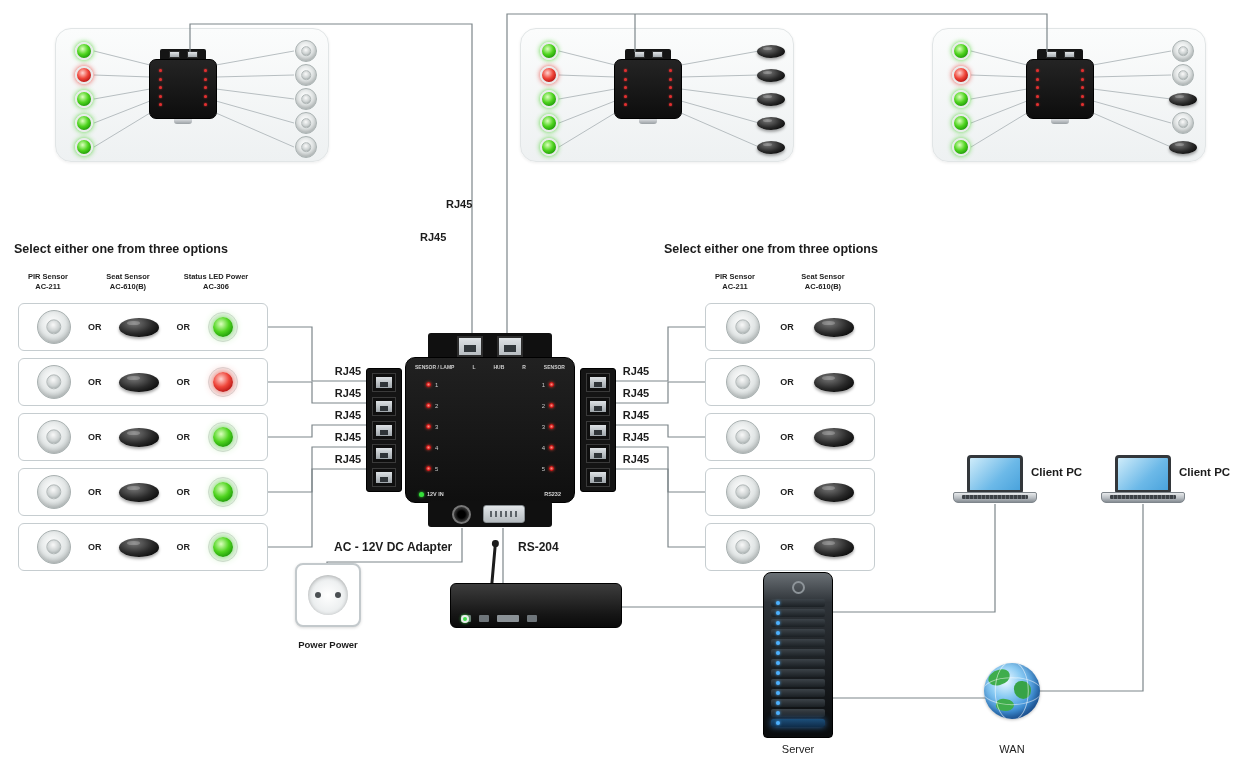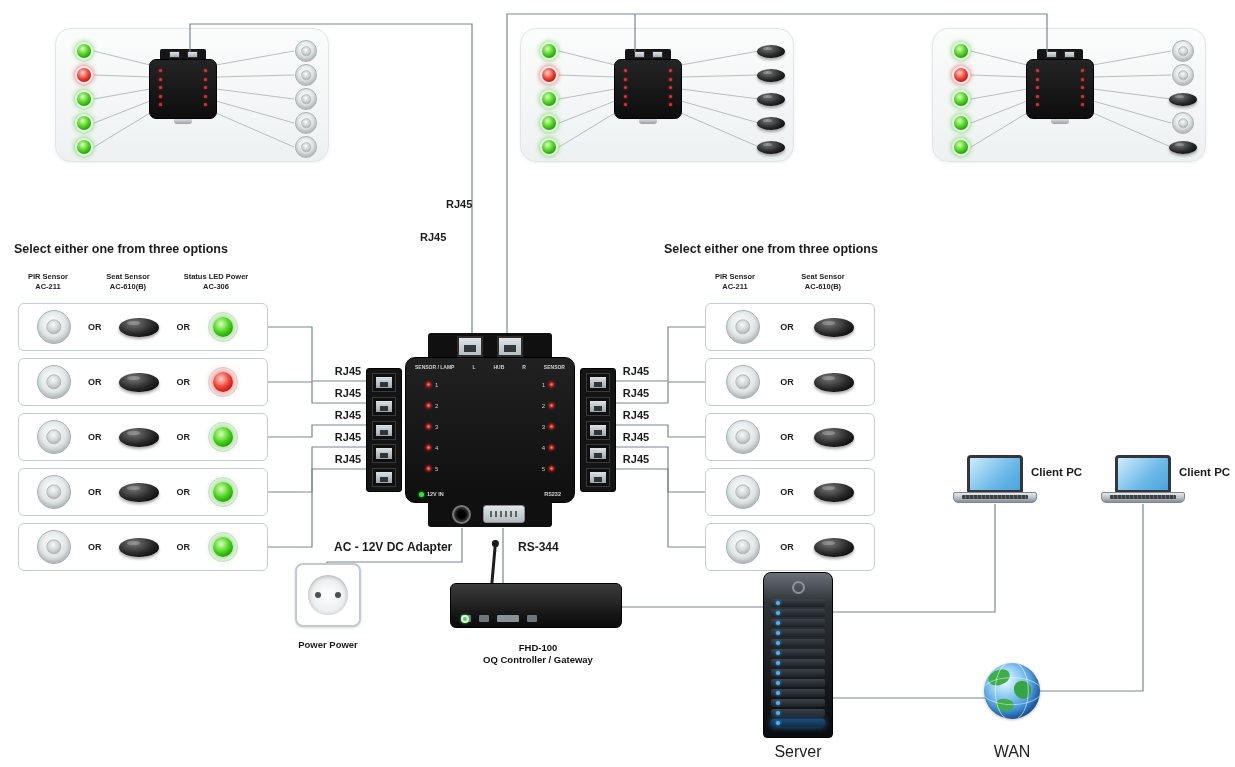--- a/index.html
+++ b/index.html
@@ -9,21 +9,21 @@
 
   
   .lbl{position:absolute;font-weight:bold;color:#1c1c1c;z-index:4;white-space:nowrap;}
   .t12{font-size:12.5px;}
   .t10{font-size:12px;}
   .t9{font-size:9.5px;}
   .t11{font-size:11.5px;}
   .rj{font-size:11px;}
   .rjc{width:36px;text-align:center;}
   .ctr{text-align:center;white-space:normal;}
-  .big-label{position:absolute;font-size:16px;color:#222;text-align:center;z-index:4;}
+  .big-label{position:absolute;font-size:11px;color:#222;text-align:center;z-index:4;}
   .hdr{position:absolute;text-align:center;font-size:7.5px;font-weight:bold;color:#222;line-height:1.3;z-index:1;}
   .hub-title{position:absolute;left:420px;top:286px;width:150px;text-align:center;font-weight:bold;font-size:11px;line-height:1.3;color:#111;z-index:4;}
   .gw-label{position:absolute;left:450px;top:642px;width:176px;text-align:center;font-weight:bold;font-size:9.5px;line-height:1.3;color:#111;z-index:4;}
 
   
   .panel{position:absolute;top:28px;width:272px;height:132px;background:linear-gradient(#fbfcfc,#eef1f2);
          border:1px solid #e1e5e6;border-radius:16px;box-shadow:0 1px 3px rgba(0,0,0,.07);z-index:1;}
   .panel .fan{position:absolute;left:0;top:0;}
   .led{position:absolute;width:14px;height:14px;border:2px solid #e9ebeb;border-radius:50%;z-index:2;box-sizing:content-box;}
   .led.green{background:radial-gradient(circle at 40% 35%,#dcffbe,#4fd41f 45%,#1e9a08 78%,#0e6e04);box-shadow:0 0 5px rgba(70,210,40,.9);}
@@ -171,27 +171,23 @@
     </g>
   </svg>
 
   <div class="lbl t12" style="left:14px;top:242px">Select either one from three options</div>
   <div class="lbl t12" style="left:664px;top:242px">Select either one from three options</div>
   <div class="lbl rj" style="left:446px;top:198px">RJ45</div>
   <div class="lbl rj" style="left:420px;top:231px">RJ45</div>
 
 
   <div class="lbl t10" style="left:334px;top:540px">AC - 12V DC Adapter</div>
-  <div class="lbl t10" style="left:518px;top:540px">RS-344</div>
+  <div class="lbl t10" style="left:518px;top:540px">RS-204</div>
   <div class="lbl t9 ctr" style="left:287px;top:639px;width:82px">Power Power</div>
 
-  <div class="gw-label">
-    <div>FHD-100</div>
-    <div>OQ Controller / Gateway</div>
-  </div>
 
   <div class="big-label" style="left:763px;top:743px;width:70px">Server</div>
   <div class="big-label" style="left:978px;top:743px;width:68px">WAN</div>
   <div class="lbl t11" style="left:1031px;top:466px">Client PC</div>
   <div class="lbl t11" style="left:1179px;top:466px">Client PC</div>
 
   <div class="hub-top">
     <div class="hport"></div>
     <div class="hport"></div>
   </div>

